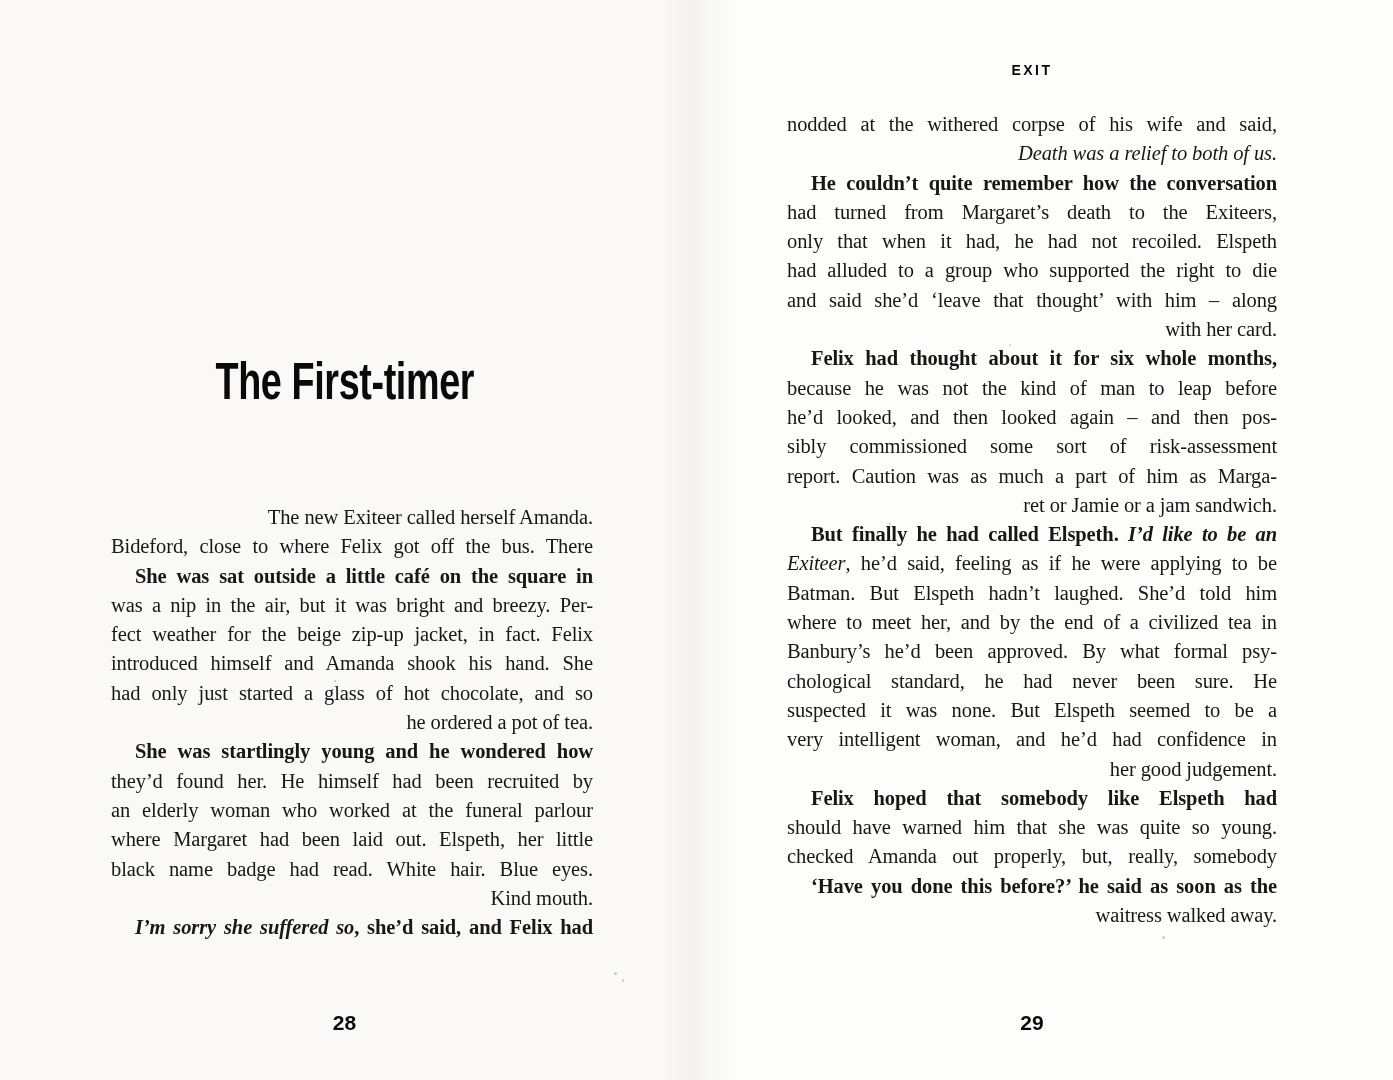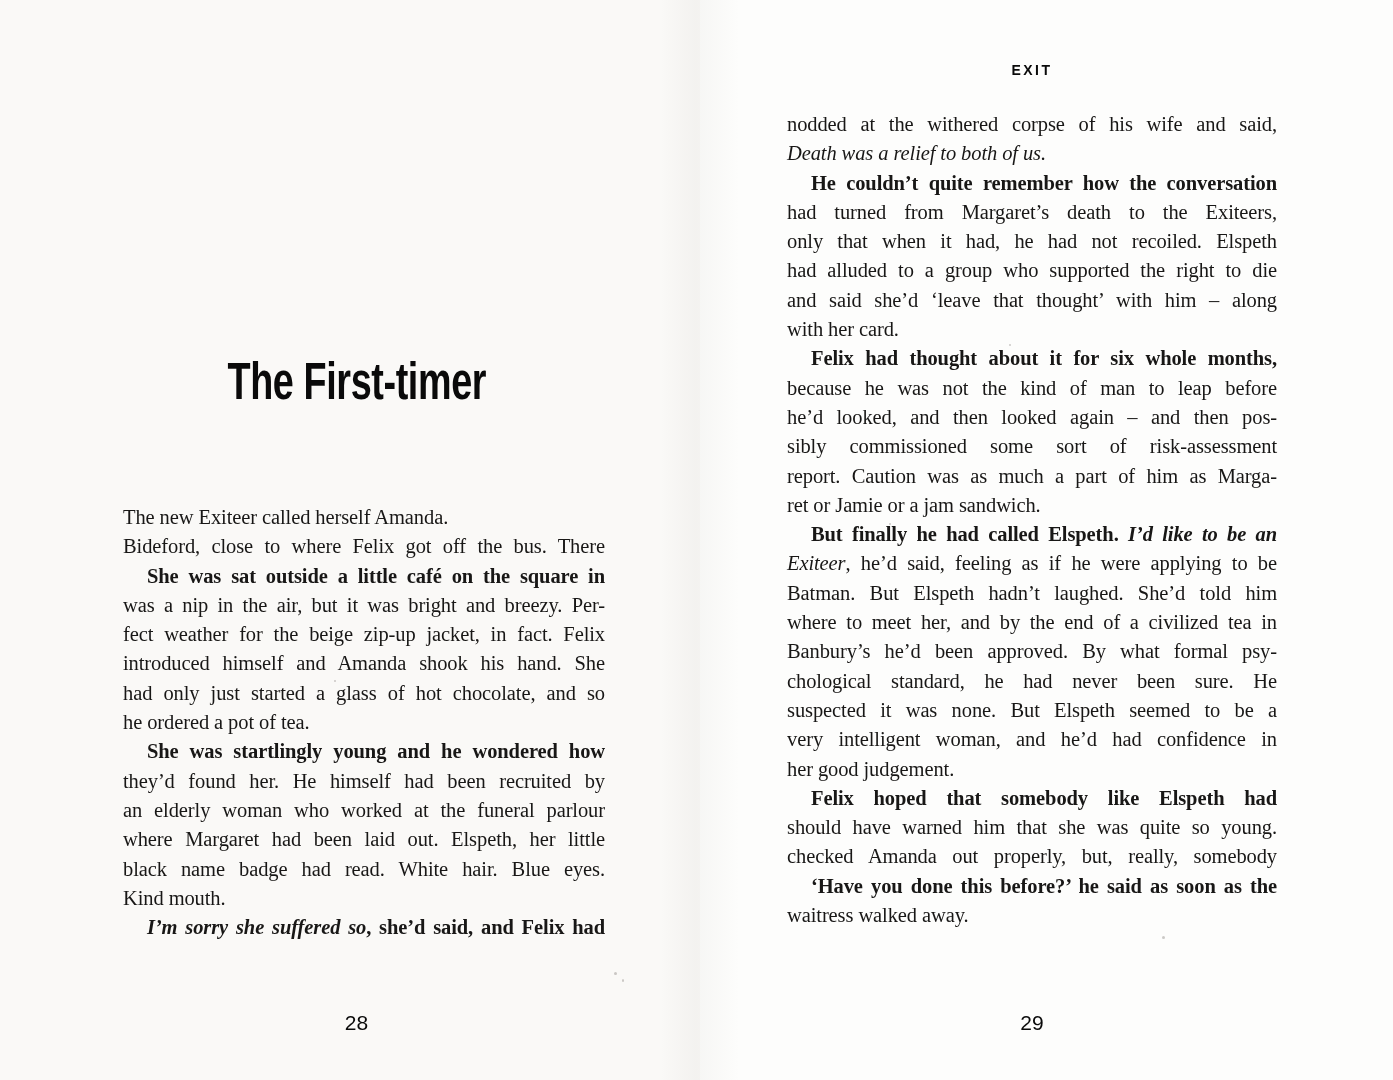--- a/index.html
+++ b/index.html
@@ -14,21 +14,21 @@
   }
   .page-bg { position: absolute; top: 0; height: 100%; }
   .page-bg.left  { left: 0; width: 700px; background: #faf9f7; }
   .page-bg.right { left: 700px; width: 693px; background: #fdfdfc; }
   .gutter-shade {
     position: absolute; top: 0; left: 660px; width: 80px; height: 100%;
     background: linear-gradient(to right, rgba(90,85,70,0.00), rgba(90,85,70,0.045) 45%, rgba(90,85,70,0.0) 100%);
   }
 
   .column { position: absolute; top: 0; }
-  .column.left  { left: 108px; width: 497px; height: 1080px; }
+  .column.left  { left: 96px; width: 497px; height: 1080px; }
   .column.right { left: 787px; width: 490px; height: 838px; }
 
   .chapter-title {
     position: absolute;
     left: 0; right: 0; top: 356px;
     margin: 0;
     text-align: center;
     font-family: "Liberation Sans", sans-serif;
     font-weight: 700;
     font-size: 51px;
@@ -58,31 +58,31 @@
   .body-text {
     position: absolute;
     left: 0; right: 0;
     font-size: 20.5px;
     line-height: 29.3px;
     letter-spacing: -0.1px;
   }
   .body-text.left-start  { top: 503px; margin-left: 15px; }
   .body-text.right-start { top: 110px; }
 
-  .line { text-align: left; }
+  .line { text-align: right; }
   .line.fill { text-align: justify; text-align-last: justify; }
   .line.indent { padding-left: 24px; font-weight: bold; }
   .line i { font-style: italic; }
 
   .page-number {
     position: absolute;
     left: 0; right: 0; top: 1011px;
     text-align: center;
     font-family: "Liberation Sans", sans-serif;
-    font-weight: 400;
+    font-weight: 700;
     font-size: 21px;
     color: #0a0a0a;
   }
 
   .speck {
     position: absolute;
     background: #8d8a84;
     border-radius: 50%;
     opacity: 0.45;
   }

